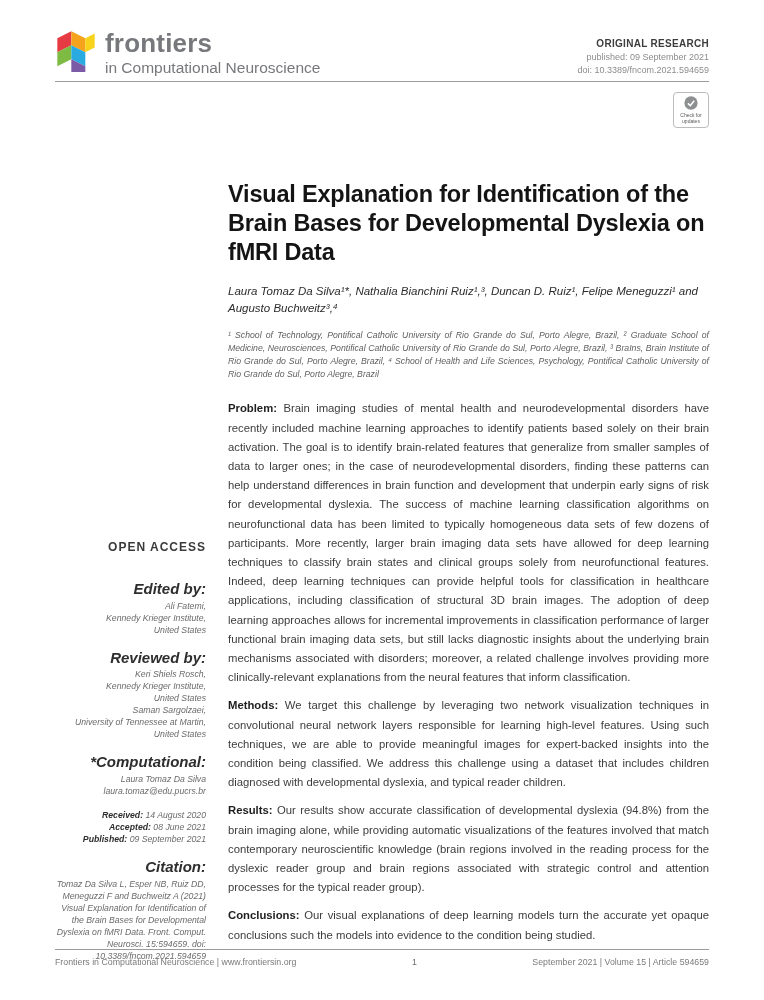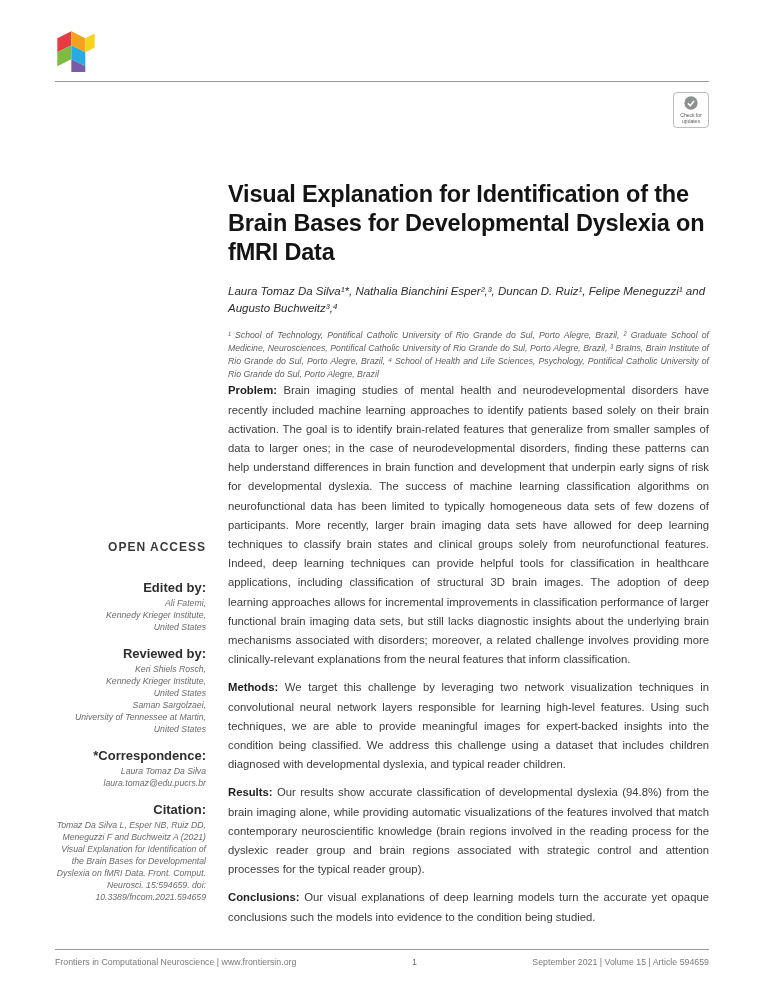--- a/index.html
+++ b/index.html
@@ -23,30 +23,30 @@
   .check-badge { position:absolute; top:92px; right:55px; width:36px; height:36px;
     border:1px solid #bcbcbc; border-radius:4px; background:#fff;
     display:flex; flex-direction:column; align-items:center; justify-content:center; gap:2px; cursor:pointer; }
   .check-text { font-size:5px; color:#5a5a5a; text-align:center; line-height:1.25; width:32px; }
 
   
   .main-col { position:absolute; left:228px; top:180px; width:481px; }
   .title { font-size:23.5px; font-weight:bold; color:#141414; line-height:1.23; letter-spacing:-0.2px; }
   .authors { margin-top:16px; font-size:11.5px; font-style:italic; color:#2c2c2c; line-height:1.5; }
   .affiliations { margin-top:12px; font-size:8.7px; font-style:italic; color:#5f5f5f; line-height:1.5; text-align:justify; }
-  .abstract { }
+  .abstract { margin-top:18px; }
   .abstract p { font-size:11.3px; line-height:1.70; color:#3c3c3c; text-align:justify; margin-bottom:9px; }
   .abstract .lead { font-weight:bold; color:#1e1e1e; }
   .keywords { margin-top:10px; font-size:8.8px; font-weight:bold; color:#2e2e2e; }
 
   
   .sidebar { position:absolute; left:55px; top:540px; width:151px; text-align:right; }
   .open-access { font-size:12px; font-weight:bold; color:#3a3a3a; letter-spacing:1px; margin-bottom:25px; }
   .sb-group { margin-bottom:12px; }
-  .sb-label { font-size:13px; font-weight:bold; color:#2e2e2e; line-height:1.38; }
+  .sb-label { font-size:15px; font-weight:bold; font-style:italic; color:#2e2e2e; line-height:1.38; }
   .sb-line { font-size:8.7px; font-style:italic; color:#6b6b6b; line-height:1.38; }
   .sb-label-inline { font-weight:bold; font-style:italic; color:#2e2e2e; }
   .sb-email { color:#6b6b6b; }
   .citation-text { font-size:8.7px; font-style:italic; color:#6b6b6b; line-height:1.38; }
 
   
   .footer-rule { position:absolute; left:55px; right:55px; bottom:50px; height:1px; background:#9b9b9b; }
   .footer { position:absolute; left:55px; right:55px; bottom:33px; display:flex; justify-content:space-between; align-items:baseline; }
   .footer span { font-size:8.8px; color:#7a7a7a; }
   .footer .page-num { color:#6a6a6a; }
@@ -59,20 +59,29 @@
   <div class="header">
     <div class="brand">
       <svg class="brand-logo" viewBox="0 0 36 36" aria-hidden="true">
         <polygon points="2,7 14,1 14,13 2,19" fill="#e73b44"></polygon>
         <polygon points="14,1 26,7 26,19 14,13" fill="#f5a21d"></polygon>
         <polygon points="26,7 34,3 34,15 26,19" fill="#f8d31c"></polygon>
         <polygon points="2,19 14,13 14,25 2,31" fill="#7dbb42"></polygon>
         <polygon points="14,13 26,19 26,31 14,25" fill="#29abe2"></polygon>
         <polygon points="14,25 26,31 26,36 14,36" fill="#7b5aa6"></polygon>
       </svg>
+      <div class="brand-text">
+        <div class="brand-name">frontiers</div>
+        <div class="brand-sub">in Computational Neuroscience</div>
+      </div>
+    </div>
+    <div class="header-meta">
+      <div class="article-type">ORIGINAL RESEARCH</div>
+      <div class="meta-line">published: 09 September 2021</div>
+      <div class="meta-line">doi: 10.3389/fncom.2021.594659</div>
     </div>
   </div>
   <div class="header-rule"></div>
 
   <div class="check-badge">
     <svg width="14" height="14" viewBox="0 0 20 20" aria-hidden="true">
       <circle cx="10" cy="10" r="9.5" fill="#8d9091"></circle>
       <path d="M5.5 10.5 L9 13.8 L14.5 6.8" stroke="#ffffff" stroke-width="2.2" fill="none"></path>
     </svg>
     <div class="check-text">Check for updates</div>
@@ -92,35 +101,40 @@
       <div class="sb-label">Reviewed by:</div>
       <div class="sb-line">Keri Shiels Rosch,</div>
       <div class="sb-line">Kennedy Krieger Institute,</div>
       <div class="sb-line">United States</div>
       <div class="sb-line">Saman Sargolzaei,</div>
       <div class="sb-line">University of Tennessee at Martin,</div>
       <div class="sb-line">United States</div>
     </div>
 
     <div class="sb-group">
-      <div class="sb-label">*Correspondence:</div>
+      <div class="sb-label">*Computational:</div>
       <div class="sb-line">Laura Tomaz Da Silva</div>
       <div class="sb-line sb-email">laura.tomaz@edu.pucrs.br</div>
     </div>
 
+    <div class="sb-group">
+      <div class="sb-line"><span class="sb-label-inline">Received:</span> <span>14 August 2020</span></div>
+      <div class="sb-line"><span class="sb-label-inline">Accepted:</span> <span>08 June 2021</span></div>
+      <div class="sb-line"><span class="sb-label-inline">Published:</span> <span>09 September 2021</span></div>
+    </div>
 
     <div class="sb-group">
       <div class="sb-label">Citation:</div>
       <div class="citation-text">Tomaz Da Silva L, Esper NB, Ruiz DD, Meneguzzi F and Buchweitz A (2021) Visual Explanation for Identification of the Brain Bases for Developmental Dyslexia on fMRI Data. Front. Comput. Neurosci. 15:594659. doi: 10.3389/fncom.2021.594659</div>
     </div>
   </div>
 
   <div class="main-col">
     <h1 class="title">Visual Explanation for Identification of the Brain Bases for Developmental Dyslexia on fMRI Data</h1>
-    <div class="authors">Laura Tomaz Da Silva¹*, Nathalia Bianchini Esper²,³, Duncan D. Ruiz¹, Felipe Meneguzzi¹ and Augusto Buchweitz³,⁴</div>
+    <div class="authors">Laura Tomaz Da Silva¹*, Nathalia Bianchini Ruiz¹,³, Duncan D. Ruiz¹, Felipe Meneguzzi¹ and Augusto Buchweitz³,⁴</div>
     <div class="affiliations">¹ School of Technology, Pontifical Catholic University of Rio Grande do Sul, Porto Alegre, Brazil, ² Graduate School of Medicine, Neurosciences, Pontifical Catholic University of Rio Grande do Sul, Porto Alegre, Brazil, ³ BraIns, Brain Institute of Rio Grande do Sul, Porto Alegre, Brazil, ⁴ School of Health and Life Sciences, Psychology, Pontifical Catholic University of Rio Grande do Sul, Porto Alegre, Brazil</div>
 
     <div class="abstract">
       <p><span class="lead">Problem:</span> <span>Brain imaging studies of mental health and neurodevelopmental disorders have recently included machine learning approaches to identify patients based solely on their brain activation. The goal is to identify brain-related features that generalize from smaller samples of data to larger ones; in the case of neurodevelopmental disorders, finding these patterns can help understand differences in brain function and development that underpin early signs of risk for developmental dyslexia. The success of machine learning classification algorithms on neurofunctional data has been limited to typically homogeneous data sets of few dozens of participants. More recently, larger brain imaging data sets have allowed for deep learning techniques to classify brain states and clinical groups solely from neurofunctional features. Indeed, deep learning techniques can provide helpful tools for classification in healthcare applications, including classification of structural 3D brain images. The adoption of deep learning approaches allows for incremental improvements in classification performance of larger functional brain imaging data sets, but still lacks diagnostic insights about the underlying brain mechanisms associated with disorders; moreover, a related challenge involves providing more clinically-relevant explanations from the neural features that inform classification.</span></p>
       <p><span class="lead">Methods:</span> <span>We target this challenge by leveraging two network visualization techniques in convolutional neural network layers responsible for learning high-level features. Using such techniques, we are able to provide meaningful images for expert-backed insights into the condition being classified. We address this challenge using a dataset that includes children diagnosed with developmental dyslexia, and typical reader children.</span></p>
       <p><span class="lead">Results:</span> <span>Our results show accurate classification of developmental dyslexia (94.8%) from the brain imaging alone, while providing automatic visualizations of the features involved that match contemporary neuroscientific knowledge (brain regions involved in the reading process for the dyslexic reader group and brain regions associated with strategic control and attention processes for the typical reader group).</span></p>
       <p><span class="lead">Conclusions:</span> <span>Our visual explanations of deep learning models turn the accurate yet opaque conclusions such the models into evidence to the condition being studied.</span></p>
     </div>
   </div>
 

